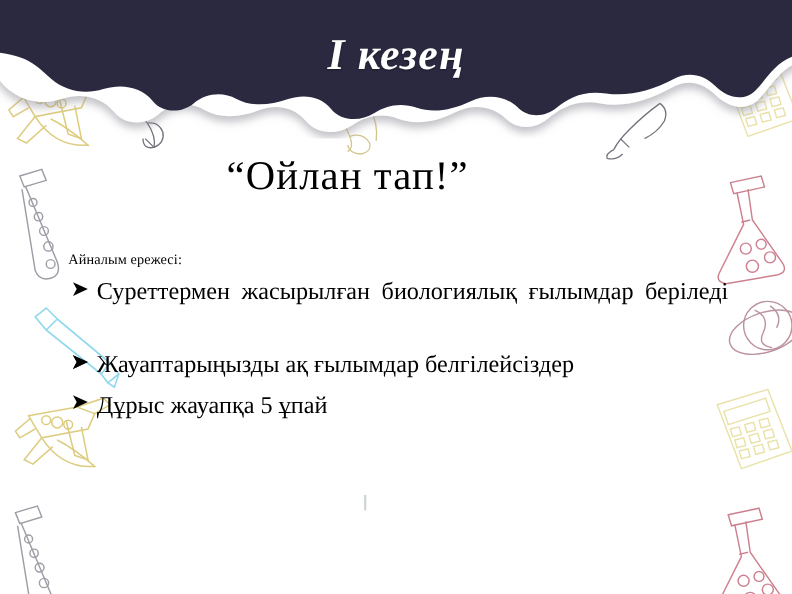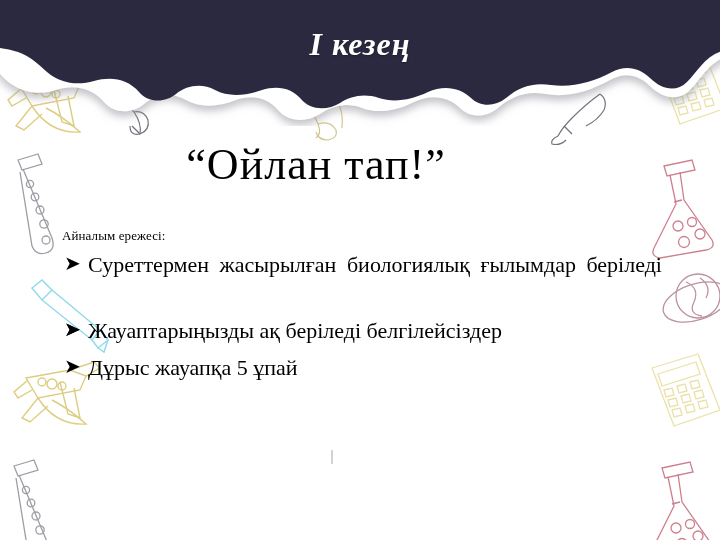--- a/index.html
+++ b/index.html
@@ -42,36 +42,36 @@
     position: absolute;
     left: 0;
     top: 26px;
     width: 720px;
     text-align: center;
     z-index: 7;
     color: #ffffff;
     font-family: "Liberation Serif", "DejaVu Serif", serif;
     font-style: italic;
     font-weight: bold;
-    font-size: 32px;
+    font-size: 40px;
     letter-spacing: 1px;
     text-shadow: 0 1px 2px rgba(0,0,0,0.35);
   }
 
   
   .main-heading {
     position: absolute;
     left: 0;
     top: 142px;
     width: 592px;
     text-align: center;
     z-index: 6;
     color: #000000;
     font-family: "Liberation Serif", "DejaVu Serif", serif;
-    font-size: 44px;
+    font-size: 37px;
     line-height: 1.05;
     letter-spacing: 1px;
     padding-left: 40px;
     box-sizing: border-box;
   }
 
   
   .body-block {
     position: absolute;
     left: 62px;
@@ -349,21 +349,21 @@
         <span class="bullet-marker">➤</span>
         <span class="bullet-text">Суреттермен жасырылған биологиялық ғылымдар беріледі</span>
       </li>
 
       <li class="bullet">
         <span class="bullet-marker">➤</span>
       </li>
 
       <li class="bullet">
         <span class="bullet-marker">➤</span>
-        <span class="bullet-text">Жауаптарыңызды ақ беріледі белгілейсіздер</span>
+        <span class="bullet-text">Жауаптарыңызды ақ ғылымдар белгілейсіздер</span>
       </li>
 
       <li class="bullet">
         <span class="bullet-marker">➤</span>
         <span class="bullet-text">Дұрыс жауапқа 5 ұпай</span>
       </li>
 
     </ul>
   </div>
 

